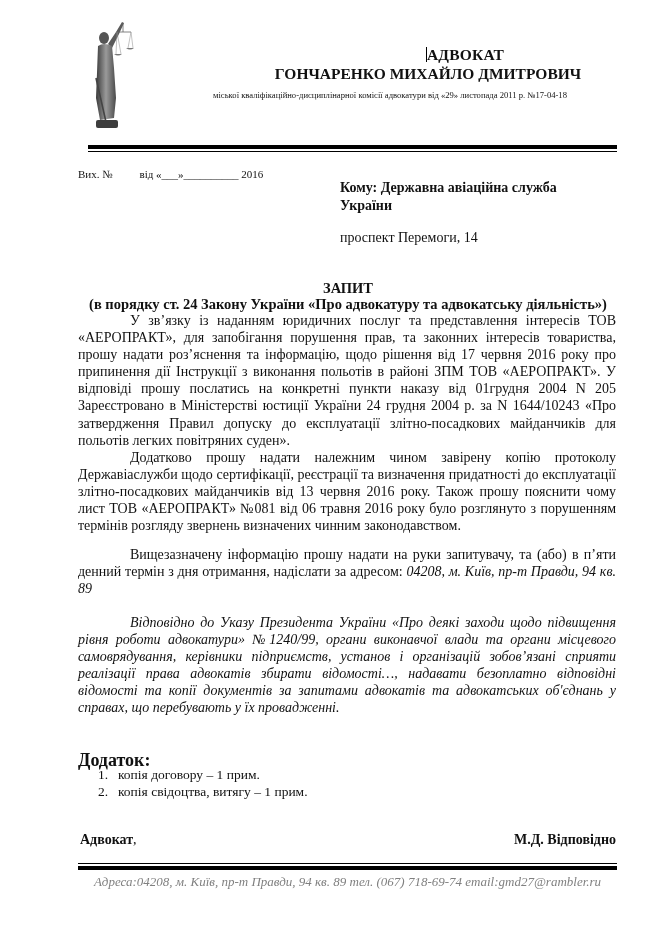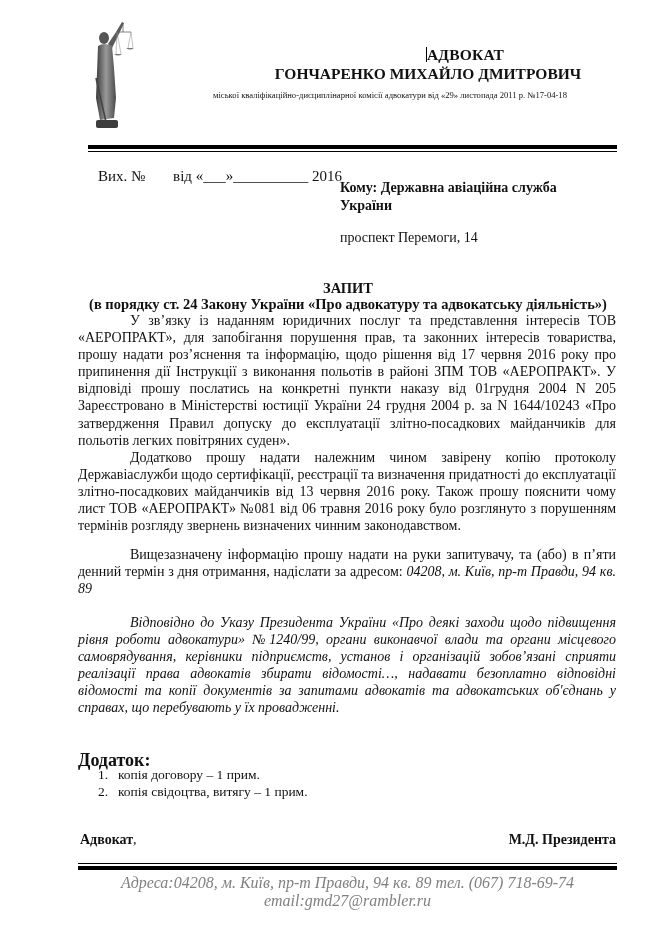--- a/index.html
+++ b/index.html
@@ -12,41 +12,41 @@
   .hdr-name { left: 150px; width: 580px; text-align: center; top: 65px; font-weight: bold; font-size: 15.5px; margin-left:-12px; }
   .hdr-cert { left: 160px; width: 460px; text-align: center; top: 88px; font-size: 8.6px; line-height: 14px; }
   .rule-top { left: 88px; width: 529px; top: 145px; }
   .rule-top .thick { height: 4px; background:#000; }
   .rule-top .gap { height: 2px; }
   .rule-top .thin { height: 1px; background:#000; }
   .rule-bot { left: 78px; width: 539px; top: 863px; }
   .rule-bot .thin { height: 1px; background:#000; }
   .rule-bot .gap { height: 2px; }
   .rule-bot .thick { height: 4px; background:#000; }
-  .outno { left: 78px; top: 168px; font-size: 15px; margin-left: 20px; }
+  .outno { left: 78px; top: 168px; font-size: 11px; }
   .outno span { margin-right: 24px; }
   .to-block { left: 340px; top: 179px; width: 260px; font-size: 14px; line-height: 18px; }
   .to-block b { font-weight: bold; }
   .where-block { left: 340px; top: 229px; width: 260px; font-size: 14px; line-height: 18px; }
   .req-title { left: 78px; width: 540px; text-align: center; top: 280px; font-weight: bold; font-size: 14.5px; }
   .req-sub { left: 78px; width: 540px; text-align: center; top: 296px; font-weight: bold; font-size: 14.5px; }
   .body-text { left: 78px; width: 538px; font-size: 14px; line-height: 17.1px; text-align: justify; }
   .p1 { top: 312px; }
   .p2 { top: 449px; }
   .p3 { top: 546px; }
   .p4 { top: 614px; font-style: italic; }
   .indent { text-indent: 52px; }
   .italic { font-style: italic; }
   .attach-title { left: 78px; top: 750px; font-weight: bold; font-size: 18px; }
   .attach-list { left: 98px; top: 766px; font-size: 13.5px; line-height: 17px; margin: 0; padding: 0; list-style: none; }
   .attach-list li span.num { display:inline-block; width: 20px; }
   .sign-left { left: 80px; top: 832px; font-weight: bold; font-size: 14px; }
   .sign-left .comma { font-weight: normal; }
   .sign-right { right: 50px; top: 832px; font-weight: bold; font-size: 14px; }
-  .footer-addr { left: 78px; width: 539px; text-align: center; top: 874px; font-size: 16px; font-style: italic; color: #808080; }
+  .footer-addr { left: 78px; width: 539px; text-align: center; top: 874px; font-size: 13px; font-style: italic; color: #808080; }
 </style>
 </head>
 <body>
 
 <div class="abs statue">
   <svg width="50" height="116" viewBox="0 0 50 116">
     <defs>
       <linearGradient id="brz" x1="0" x2="1" y1="0" y2="0">
         <stop offset="0" stop-color="#3a3a3a"></stop>
         <stop offset="0.5" stop-color="#9a9a9a"></stop>
@@ -108,20 +108,20 @@
 <div class="abs body-text p3 indent"><span>Вищезазначену інформацію прошу надати на руки запитувачу, та (або) в п’яти денний термін з дня отримання,  надіслати за адресом: </span><span class="italic">04208, м. Київ, пр-т Правди, 94 кв. 89</span></div>
 <div class="abs body-text p4 indent">Відповідно до Указу Президента України «Про деякі заходи щодо підвищення рівня роботи адвокатури» №1240/99, органи виконавчої влади та органи місцевого самоврядування, керівники підприємств, установ і організацій зобов’язані сприяти реалізації права адвокатів збирати відомості…, надавати безоплатно відповідні відомості та копії документів за запитами адвокатів та адвокатських об'єднань у справах, що перебувають у їх провадженні.</div>
 
 <div class="abs attach-title">Додаток:</div>
 <ul class="abs attach-list">
   <li><span class="num">1.</span><span>копія договору – 1 прим.</span></li>
   <li><span class="num">2.</span><span>копія свідоцтва, витягу – 1 прим.</span></li>
 </ul>
 
 <div class="abs sign-left"><span>Адвокат</span><span class="comma">,</span></div>
-<div class="abs sign-right">М.Д. Президента</div>
+<div class="abs sign-right">М.Д. Відповідно</div>
 
 <div class="abs rule-bot">
   <div class="thin"></div>
     <div class="gap"></div>
     <div class="thick"></div>
 </div>
 <div class="abs footer-addr">Адреса:04208,  м. Київ, пр-т Правди,  94 кв. 89 тел.  (067)  718-69-74  email:gmd27@rambler.ru</div>
 
 </body></html>

